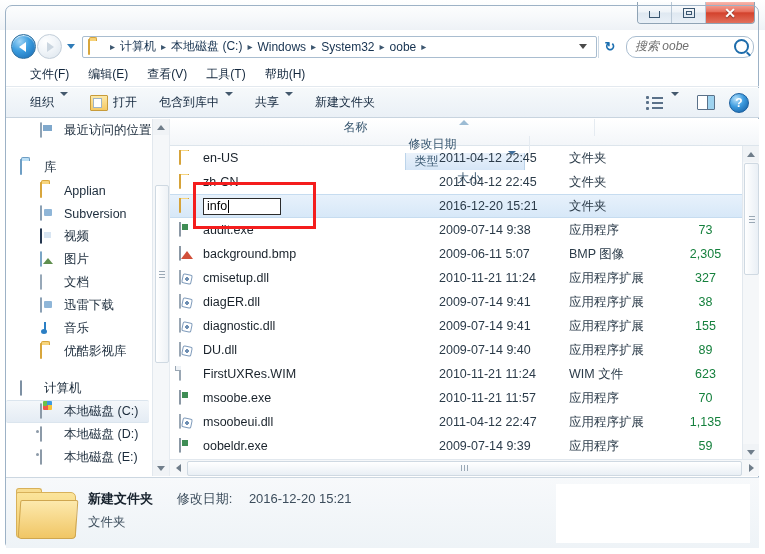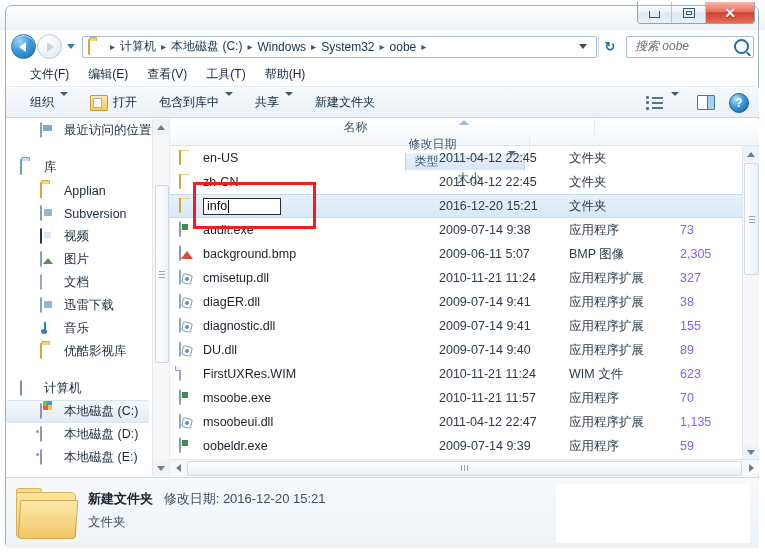--- a/index.html
+++ b/index.html
@@ -108,21 +108,21 @@
   .crumb-sep { color:#3c566f; font-size: 10px; padding: 0 4px; }
   .addr-caret { margin-left:auto; padding: 0 7px 0 5px; display:flex; align-items:center;}
   .refresh {
     width: 22px; height: 22px; margin-left: 1px;
     display:flex;align-items:center;justify-content:center;
     border-left: 1px solid #cdd9e4;
     color:#1c6fb0; font-size: 13px; font-weight:bold;
   }
   .searchbox {
     width: 128px; height: 22px; margin-left: 5px; margin-right: 5px;
-    background:#ffffff; border:1px solid #a9bdd0; border-radius:2px;
+    background:#ffffff; border:1px solid #a9bdd0; border-radius:10px;
     display:flex; align-items:center; box-sizing:border-box;
     padding: 0 4px 0 8px;
   }
   .search-ph { flex:1; font-style: italic; color:#6f6f6f; font-size:12px; white-space:nowrap; }
   .mag { width:11px;height:11px;border:2px solid #1d6cab;border-radius:50%; position:relative; flex:none;}
   .mag::after{content:"";position:absolute;right:-4px;bottom:-3px;width:5px;height:2px;background:#1d6cab;transform:rotate(45deg);}
 
   
   .menubar {
     position:absolute; left:6px; top:63px; width:753px; height:24px;
@@ -253,21 +253,21 @@
 
   .rows { position:absolute; left:0; top:27px; right:16px; bottom:16px; overflow:hidden; }
   .frow {
     display:flex; align-items:center; height:24px; font-size:12.5px; color:#19222b;
     box-sizing:border-box;
   }
   .frow.sel { background:linear-gradient(to bottom,#e7f1fb,#d7e8f8); border-top:1px solid #c6dcf0; border-bottom:1px solid #c6dcf0;}
   .c-name { width:260px; display:flex; align-items:center; padding-left:9px; box-sizing:border-box; white-space:nowrap; overflow:hidden;}
   .c-date { width:130px; padding-left:9px; box-sizing:border-box; color:#2b3b49; white-space:nowrap;}
   .c-type { width:120px; padding-left:9px; box-sizing:border-box; color:#2b3b49; white-space:nowrap;}
-  .c-size { flex:1; padding-right:12px; box-sizing:border-box; text-align:left; color:#8b5cf6; white-space:nowrap;}
+  .c-size { flex:1; padding-right:12px; box-sizing:border-box; text-align:center; color:#15803d; white-space:nowrap;}
   .fico { width:17px; height:16px; margin-right:7px; flex:none; position:relative;}
 
   .ic-folder{width:16px;height:12px;background:linear-gradient(to bottom,#ffe8a6,#f2c257);border:1px solid #d6a33a;border-radius:1px 2px 2px 2px;position:relative;}
   .ic-folder::before{content:"";position:absolute;left:0;top:-3px;width:7px;height:3px;background:#f7d57e;border:1px solid #d6a33a;border-bottom:none;border-radius:2px 2px 0 0;}
   .ic-exe{width:16px;height:13px;background:linear-gradient(to bottom,#ffffff,#eceff2);border:1px solid #8b98a5;border-radius:1px;position:relative;}
   .ic-exe::after{content:"";position:absolute;left:2px;top:2px;width:6px;height:6px;background:#3f8d55;}
   .ic-bmp{width:16px;height:13px;background:linear-gradient(to bottom,#fdfdfd,#eef1f4);border:1px solid #8b98a5;border-radius:1px;position:relative;overflow:hidden;}
   .ic-bmp::after{content:"";position:absolute;left:1px;bottom:1px;width:0;height:0;border-left:6px solid transparent;border-right:6px solid transparent;border-bottom:8px solid #d1503a;}
   .ic-dll{width:13px;height:15px;background:#ffffff;border:1px solid #9aa7b4;border-radius:1px;position:relative;}
   .ic-dll::after{content:"";position:absolute;left:2px;top:4px;width:8px;height:8px;
@@ -338,21 +338,21 @@
   }
   .bigfolder .front {
     position:absolute;left:3px;top:12px;width:56px;height:37px;
     background:linear-gradient(to bottom,#fde9ad,#f0c665);
     border:1px solid #cfa64f;border-radius:2px 2px 4px 4px;
     transform: skewX(-4deg);
   }
   .dtext { padding-top:2px; }
   .dline1 { font-size:13px; color:#17222d; white-space:nowrap; }
   .dline1 .dname { font-weight:bold; margin-right:7px; }
-  .dline1 .dlabel { color:#3c4d5c; }
+  .dline1 .dlabel { color:#3c4d5c;margin-left:13px; }
   .dline2 { font-size:12.5px; color:#3c4d5c; margin-top:6px; }
   .dpreview {
     position:absolute; right:9px; top:6px; width:192px; height:57px;
     background:#ffffff; border:1px solid #ffffff;
   }
 
   
   .annot {
     position:absolute; left:193px; top:182px; width:123px; height:47px;
     border:3px solid #f41d1d; box-sizing:border-box; pointer-events:none; z-index: 40;

